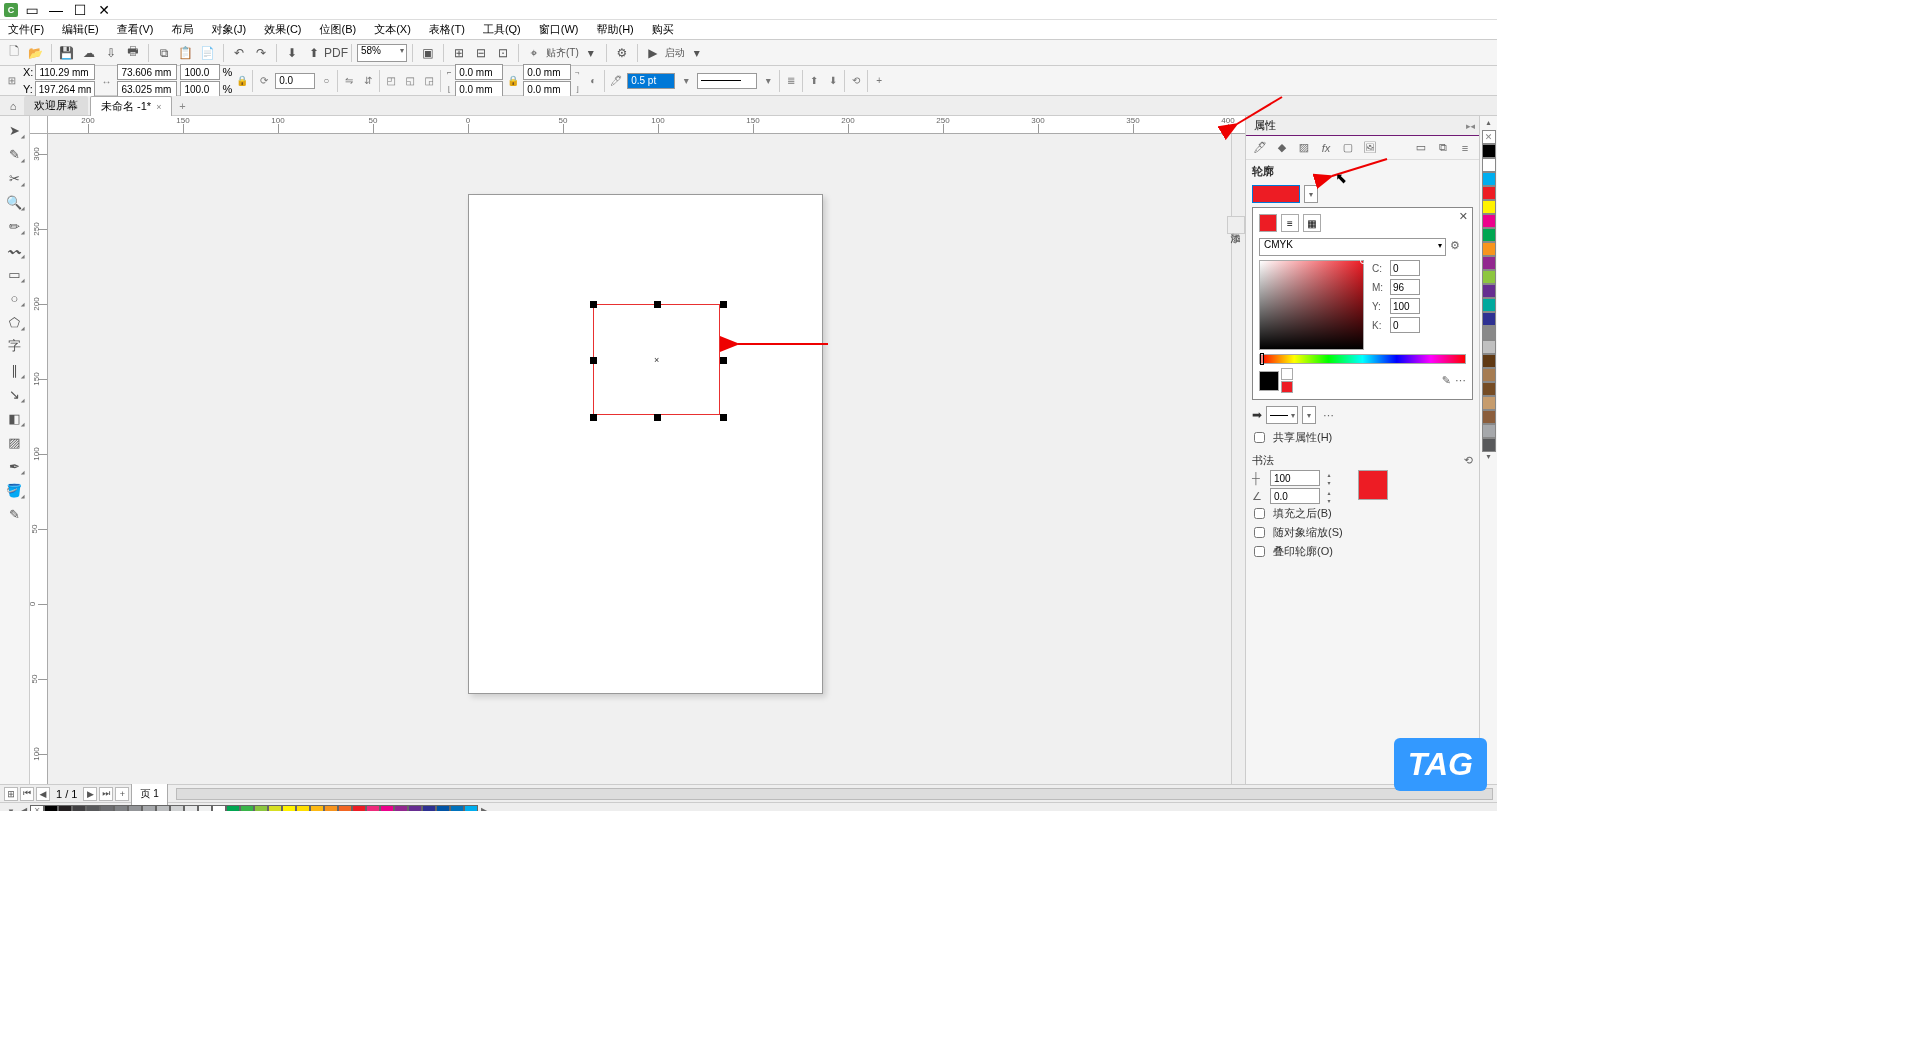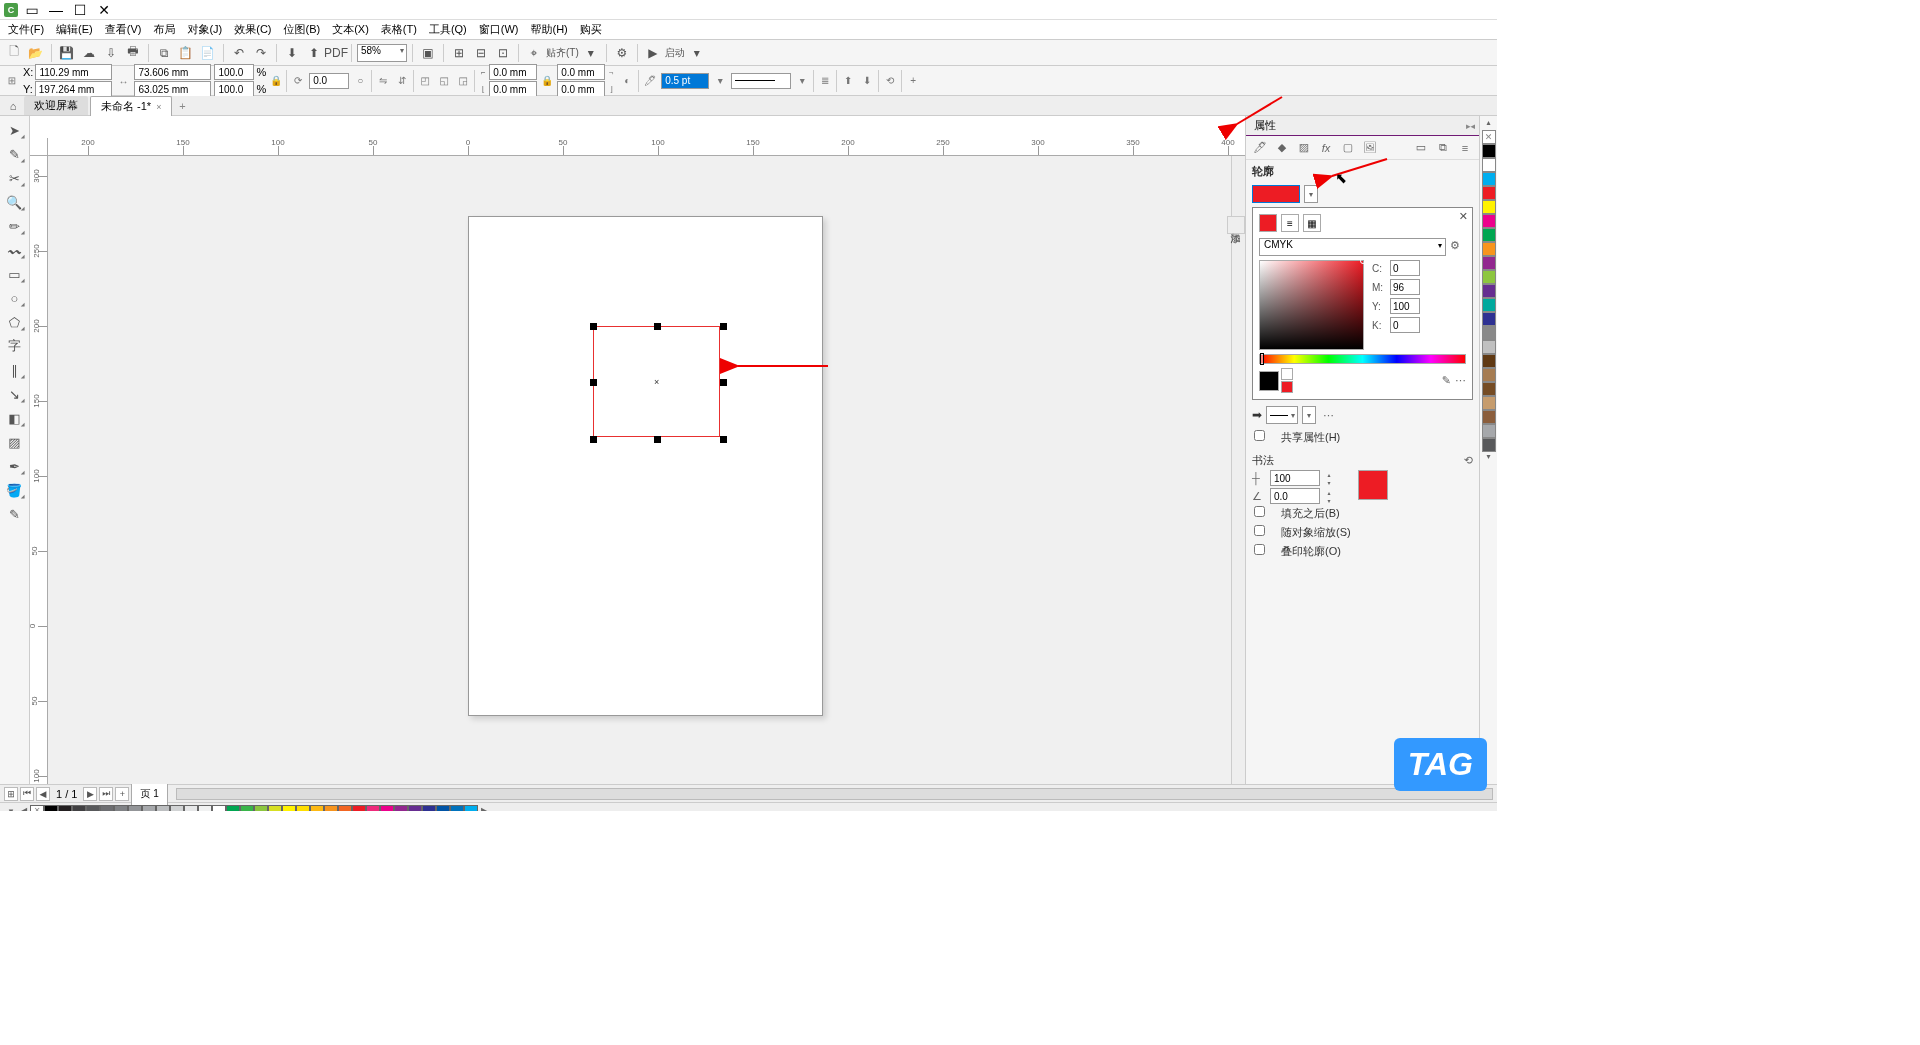--- a/index.html
+++ b/index.html
@@ -6,36 +6,36 @@
 body { background: #fff; overflow: hidden; width: 1497px; height: 811px; position: relative; }
 
 
 .title-bar { height: 20px; background: #fff; display: flex; align-items: center; padding: 0 4px; border-bottom: 1px solid #ddd; }
 .title-bar .logo { width: 14px; height: 14px; background: #4a9e47; border-radius: 2px; margin-right: 6px; display: inline-flex; align-items: center; justify-content: center; color: #fff; font-size: 9px; font-weight: bold; }
 .title-bar .title-text { flex: 1; font-size: 11px; color: #333; }
 .title-bar .win-controls { display: flex; gap: 8px; }
 .title-bar .win-controls span { width: 16px; height: 14px; display: inline-flex; align-items: center; justify-content: center; cursor: pointer; font-size: 14px; }
 
 
-.menu-bar { height: 20px; background: #fff; display: flex; align-items: center; padding: 0 4px; border-bottom: 1px solid #ccc; gap: 4px; }
+.menu-bar { height: 20px; background: #fff; display: flex; align-items: center; padding: 0 4px; border-bottom: 1px solid #ccc; gap: 10px; }
 .menu-bar .menu-item { padding: 2px 4px; cursor: pointer; font-size: 11px; }
 
 
 .toolbar { height: 26px; background: #f5f5f5; border-bottom: 1px solid #ccc; display: flex; align-items: center; padding: 0 4px; gap: 2px; }
 .toolbar .tb-btn { width: 20px; height: 20px; display: inline-flex; align-items: center; justify-content: center; cursor: pointer; font-size: 12px; color: #555; border-radius: 2px; }
 .toolbar .sep { width: 1px; height: 18px; background: #ccc; margin: 0 3px; }
 .toolbar .tb-combo { height: 18px; border: 1px solid #999; padding: 0 14px 0 3px; font-size: 10px; background: #fff; position: relative; }
 .toolbar .tb-combo::after { content: '▾'; position: absolute; right: 2px; top: 1px; font-size: 8px; color: #666; }
 .toolbar .zoom-combo { width: 50px; }
 
 
 .prop-bar { height: 30px; background: #f5f5f5; border-bottom: 1px solid #ccc; display: flex; align-items: center; padding: 0 4px; gap: 3px; }
 .prop-group { display: flex; align-items: center; gap: 2px; }
 .prop-icon { width: 16px; height: 16px; display: inline-flex; align-items: center; justify-content: center; font-size: 10px; color: #777; }
-.prop-input { width: 77px; height: 16px; border: 1px solid #999; font-size: 10px; padding: 0 3px; background: #fff; }
+.prop-input { width: 60px; height: 16px; border: 1px solid #999; font-size: 10px; padding: 0 3px; background: #fff; }
 .prop-input.sm { width: 40px; }
 .prop-input.med { width: 48px; }
 .prop-input.sel { background: #0078d7; color: #fff; }
 .prop-arrows { width: 10px; display: flex; flex-direction: column; }
 .prop-arrows span { height: 8px; font-size: 6px; display: flex; align-items: center; justify-content: center; color: #666; cursor: pointer; }
 .lock-icon { width: 14px; }
 .line-swatch { width: 60px; height: 16px; border: 1px solid #999; background: #fff; position: relative; display: flex; align-items: center; padding: 0 3px; }
 .line-swatch::before { content: ''; height: 1px; width: 40px; background: #000; }
 
 
@@ -48,21 +48,21 @@
 
 
 .workspace { display: flex; height: 668px; position: relative; }
 
 
 .toolbox { width: 30px; background: #f5f5f5; border-right: 1px solid #ccc; display: flex; flex-direction: column; align-items: center; padding-top: 4px; gap: 4px; }
 .tool-btn { width: 22px; height: 20px; display: flex; align-items: center; justify-content: center; font-size: 13px; color: #555; cursor: pointer; border-radius: 2px; position: relative; }
 .tool-btn .corner { position: absolute; bottom: 1px; right: 1px; font-size: 5px; color: #777; }
 
 
-.canvas-area { flex: 1; background: #7f1d1d; position: relative; overflow: hidden; margin-top: 22px; }
+.canvas-area { flex: 1; background: #7f1d1d; position: relative; overflow: hidden; }
 .ruler-h { position: absolute; top: 0; left: 18px; right: 0; height: 18px; background: #fff; border-bottom: 1px solid #aaa; }
 .ruler-v { position: absolute; top: 18px; left: 0; width: 18px; bottom: 0; background: #fff; border-right: 1px solid #aaa; }
 .ruler-corner { position: absolute; top: 0; left: 0; width: 18px; height: 18px; background: #fff; border-right: 1px solid #aaa; border-bottom: 1px solid #aaa; }
 .canvas-bg { position: absolute; top: 18px; left: 18px; right: 0; bottom: 0; background: #f0f0f0; }
 .page { position: absolute; top: 60px; left: 420px; width: 355px; height: 500px; background: #fff; border: 1px solid #999; box-shadow: 3px 3px 6px rgba(0,0,0,0.15); }
 .sel-rect { position: absolute; border: 1px solid #e83030; }
 .handle { position: absolute; width: 7px; height: 7px; background: #000; }
 .center-x { position: absolute; font-size: 9px; color: #333; }
 
 
@@ -102,21 +102,21 @@
 .old-new { display: flex; align-items: center; gap: 2px; margin-top: 4px; }
 .old-new .ow { width: 20px; height: 20px; background: #000; border: 1px solid #aaa; }
 .old-new .nw { width: 12px; height: 12px; background: #ed1c24; border: 1px solid #aaa; }
 .old-new .tools { margin-left: auto; display: flex; gap: 4px; font-size: 11px; color: #666; }
 .line-sel-row { display: flex; align-items: center; padding: 4px 6px; gap: 4px; }
 .line-sel-row .arrow-indicator { font-size: 12px; color: #333; }
 .line-dropdown { width: 32px; height: 18px; border: 1px solid #999; background: #fff; display: flex; align-items: center; padding: 0 3px; position: relative; }
 .line-dropdown::before { content: ''; height: 1px; width: 18px; background: #000; }
 .line-dropdown::after { content: '▾'; font-size: 8px; color: #666; position: absolute; right: 2px; }
 .dots-btn { font-size: 11px; color: #666; cursor: pointer; padding: 0 3px; }
-.check-row { display: flex; align-items: flex-start; padding: 2px 8px; gap: 16px; font-size: 10px; color: #333; }
+.check-row { display: flex; align-items: center; padding: 2px 8px; gap: 8px; font-size: 10px; color: #333; }
 .check-row input { width: 11px; height: 11px; }
 .sub-section { padding: 6px 6px 2px; font-size: 11px; color: #333; display: flex; align-items: center; }
 .sub-section .refresh { margin-left: auto; font-size: 11px; color: #666; cursor: pointer; }
 .calli-row { display: flex; align-items: center; padding: 2px 6px; gap: 4px; }
 .calli-row .ci { width: 14px; font-size: 11px; color: #666; }
 .calli-row input { width: 50px; height: 16px; border: 1px solid #999; font-size: 10px; padding: 0 3px; }
 .calli-preview { width: 30px; height: 30px; background: #ed1c24; border: 1px solid #aaa; margin-left: 20px; }
 
 
 .side-tab-vert { position: absolute; right: 0; top: 100px; width: 18px; padding: 8px 2px; background: #eee; border: 1px solid #ccc; writing-mode: vertical-rl; font-size: 10px; color: #555; cursor: pointer; }

